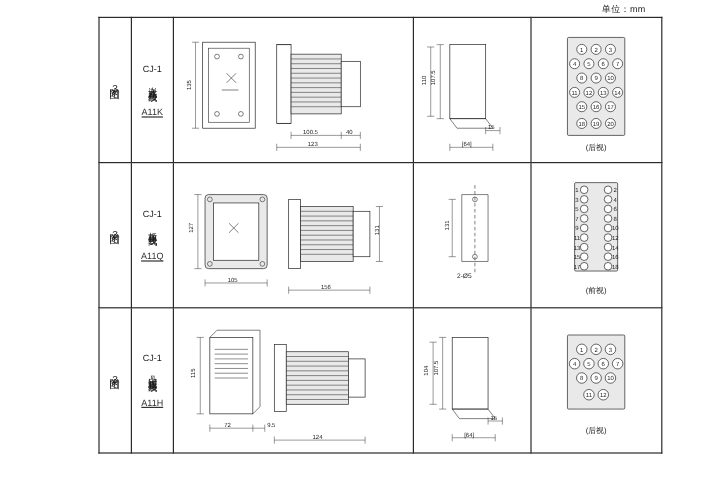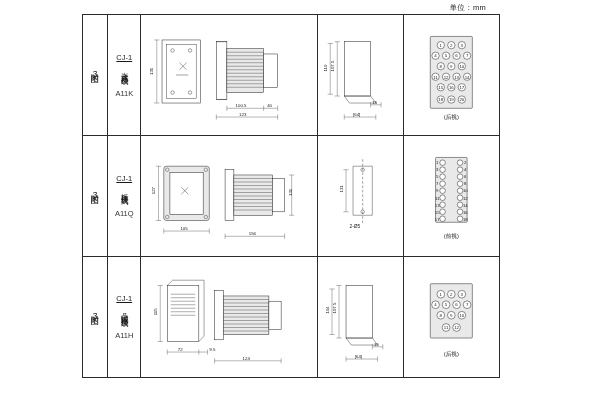--- a/index.html
+++ b/index.html
@@ -1,40 +1,40 @@
 <!DOCTYPE html>
 <html><head>
 <meta charset="utf-8">
 <style>
   html,body{margin:0;padding:0;background:#ffffff;}
   body{width:600px;height:400px;overflow:hidden;font-family:"Liberation Sans","DejaVu Sans",sans-serif;color:#1a1a1a;}
-  .page{position:relative;width:500px;height:400px;}
+  .page{position:relative;width:552px;height:400px;}
 
   .unit{position:absolute;right:14px;top:3px;font-size:7.5px;letter-spacing:.3px;}
 
   table.sheet{position:absolute;left:82px;top:14px;border-collapse:collapse;}
   table.sheet td,table.sheet th{border:1px solid #2b2b2b;padding:0;vertical-align:middle;text-align:center;font-weight:normal;}
   .hdr td{height:16px;font-size:8px;letter-spacing:2px;}
   .c1{width:26px;}
   .c2{width:34px;}
   .c3{width:200px;}
   .c4{width:98px;}
   .c5{width:108px;}
 
   .row td{height:120px;position:relative;}
 
   
   .tall{font-size:8.5px;line-height:12px;}
   .vert{writing-mode:vertical-rl;text-orientation:upright;margin:0 auto;letter-spacing:1px;}
 
   .struct{font-size:7.5px;line-height:11px;}
-  .struct .code{display:block;margin-bottom:3px;text-decoration:underline;}
+  .struct .code{display:block;margin-bottom:3px;}
   .struct .vwrap{display:flex;justify-content:center;}
   .struct .vtxt{writing-mode:vertical-rl;text-orientation:upright;letter-spacing:1px;line-height:12px;}
-  .struct .tail{display:block;margin-top:16px;color:#333;}
+  .struct .tail{display:block;margin-top:16px;color:#333;text-decoration:underline;}
 
   
   .canvas{position:absolute;left:0;top:0;width:100%;height:100%;}
   svg{display:block;}
   .lnt{stroke:#2b2b2b;stroke-width:.5;fill:none;}
   .dash{stroke:#2b2b2b;stroke-width:.5;fill:none;stroke-dasharray:3 2;}
   .hatch{stroke:#2b2b2b;stroke-width:.45;fill:none;}
   .fillg{fill:#e9e9e9;stroke:#2b2b2b;stroke-width:.6;}
   .fillw{fill:#ffffff;stroke:#2b2b2b;stroke-width:.6;}
   .dim{stroke:#2b2b2b;stroke-width:.4;fill:none;}

